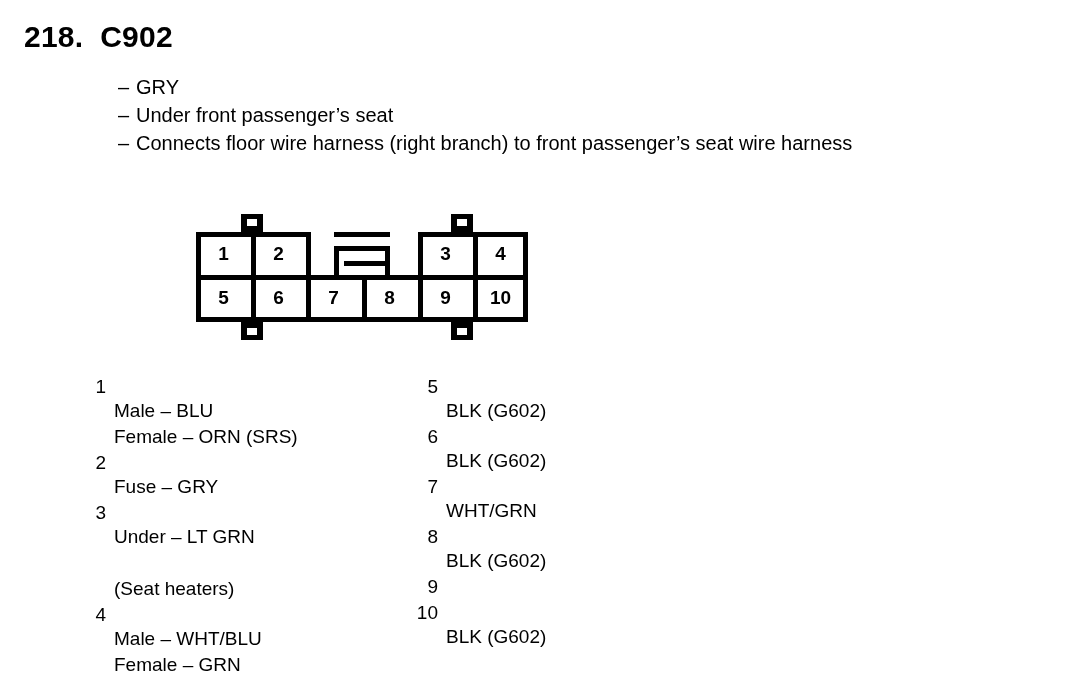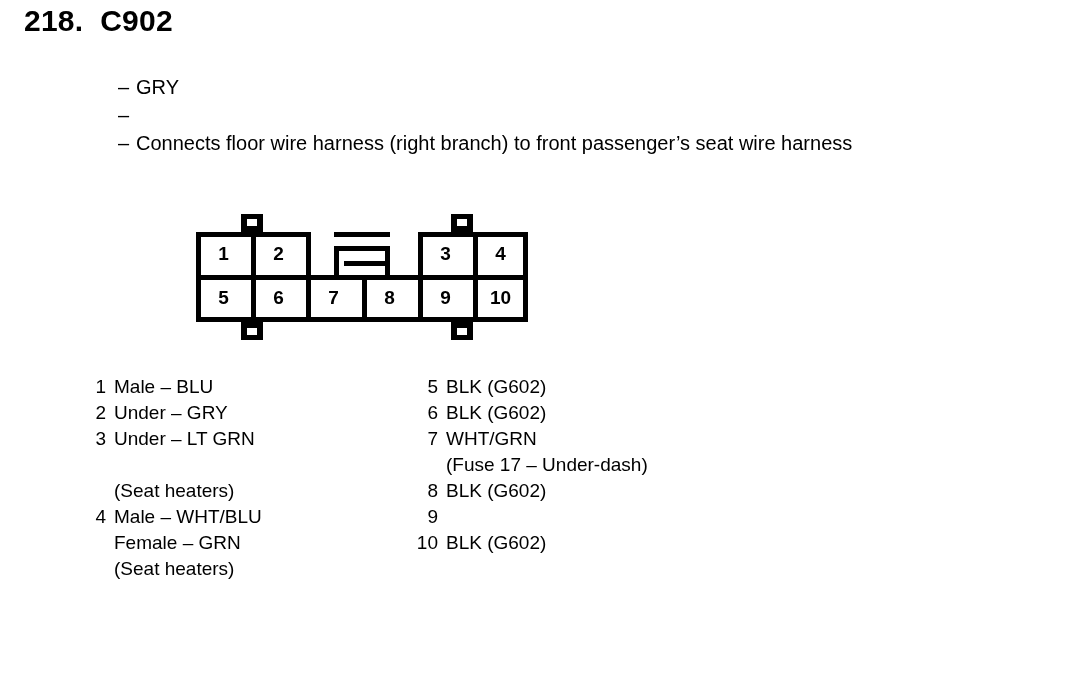--- a/index.html
+++ b/index.html
@@ -14,21 +14,21 @@
     position: relative;
     font-family: "Liberation Sans", sans-serif;
     color: #000000;
     overflow: hidden;
   }
 
   
   #page-title {
     position: absolute;
     left: 24px;
-    top: 4px;
+    top: 20px;
     font-size: 30px;
     font-weight: bold;
     letter-spacing: 0.2px;
     white-space: pre;
   }
 
   #description-list {
     position: absolute;
     left: 118px;
     top: 73px;
@@ -158,37 +158,39 @@
   .pin-number {
     flex: 0 0 auto;
     text-align: right;
     padding-right: 8px;
     white-space: pre;
   }
   #pin-list-left  .pin-number { width: 28px; }
   #pin-list-right .pin-number { width: 40px; }
   .pin-lines {
     flex: 1 1 auto;
+    margin-top: 24px;
   }
   .pin-line {
     white-space: nowrap;
   }
 </style>
 </head>
 <body>
 
 <div id="page-title">218.  C902</div>
 
 <div id="description-list">
   <div class="desc-line">
     <span class="desc-dash">–</span>
     <span>GRY</span>
   </div>
   <div class="desc-line">
     <span class="desc-dash">–</span>
+    <span>Under front passenger’s seat</span>
   </div>
   <div class="desc-line">
     <span class="desc-dash">–</span>
     <span>Connects floor wire harness (right branch) to front passenger’s seat wire harness</span>
   </div>
 </div>
 
 <div id="connector-diagram">
 
   <div class="conn-body"></div>
@@ -238,27 +240,28 @@
   <div class="cell-num bottom" style="left:222px;">9</div>
   <div class="cell-num bottom" style="left:277px;">10</div>
 </div>
 
 <div class="pin-list" id="pin-list-left">
 
   <div class="pin-entry">
     <span class="pin-number">1</span>
     <span class="pin-lines">
       <span class="pin-line">Male – BLU</span><br>
+      <span class="pin-line">Female – ORN (SRS)</span>
     </span>
   </div>
 
   <div class="pin-entry">
     <span class="pin-number">2</span>
     <span class="pin-lines">
-      <span class="pin-line">Under – GRY</span><br>
+      <span class="pin-line">Fuse – GRY</span><br>
     </span>
   </div>
 
   <div class="pin-entry">
     <span class="pin-number">3</span>
     <span class="pin-lines">
       <span class="pin-line">Under – LT GRN</span><br>
       <br>
       <span class="pin-line">(Seat heaters)</span>
     </span>
@@ -287,21 +290,20 @@
     <span class="pin-number">6</span>
     <span class="pin-lines">
       <span class="pin-line">BLK (G602)</span>
     </span>
   </div>
 
   <div class="pin-entry">
     <span class="pin-number">7</span>
     <span class="pin-lines">
       <span class="pin-line">WHT/GRN</span><br>
-      <span class="pin-line">(Fuse 17 – Under-dash)</span>
     </span>
   </div>
 
   <div class="pin-entry">
     <span class="pin-number">8</span>
     <span class="pin-lines">
       <span class="pin-line">BLK (G602)</span>
     </span>
   </div>
 

